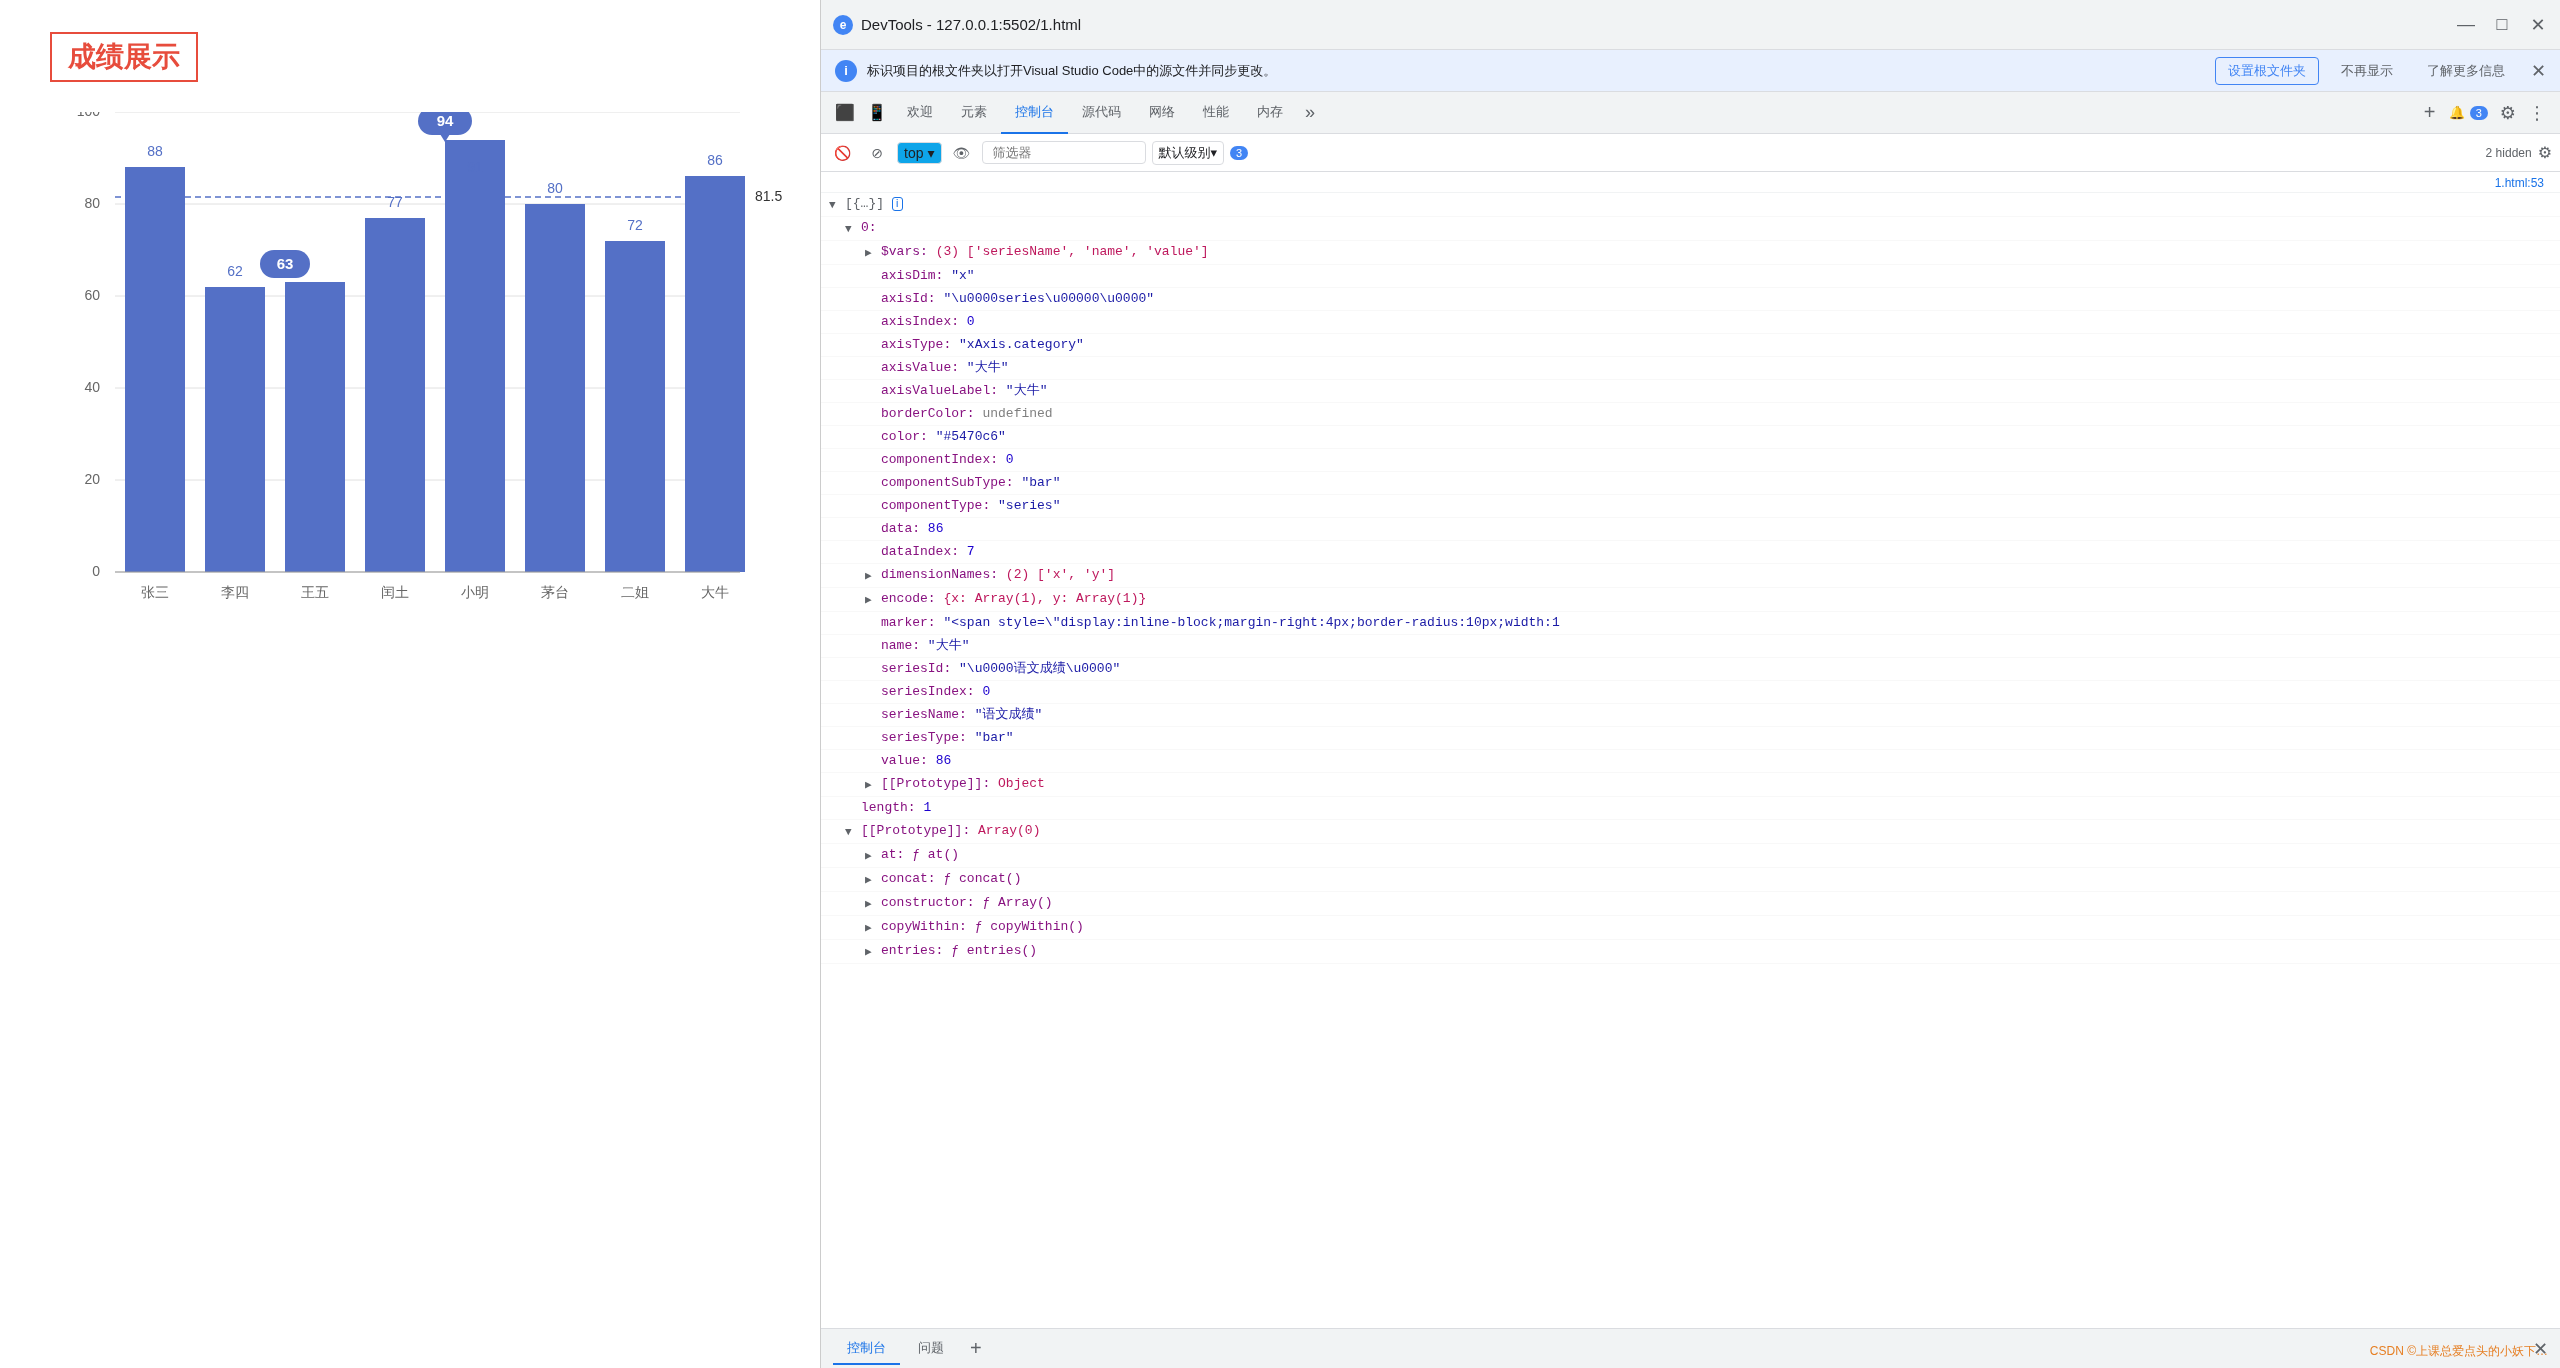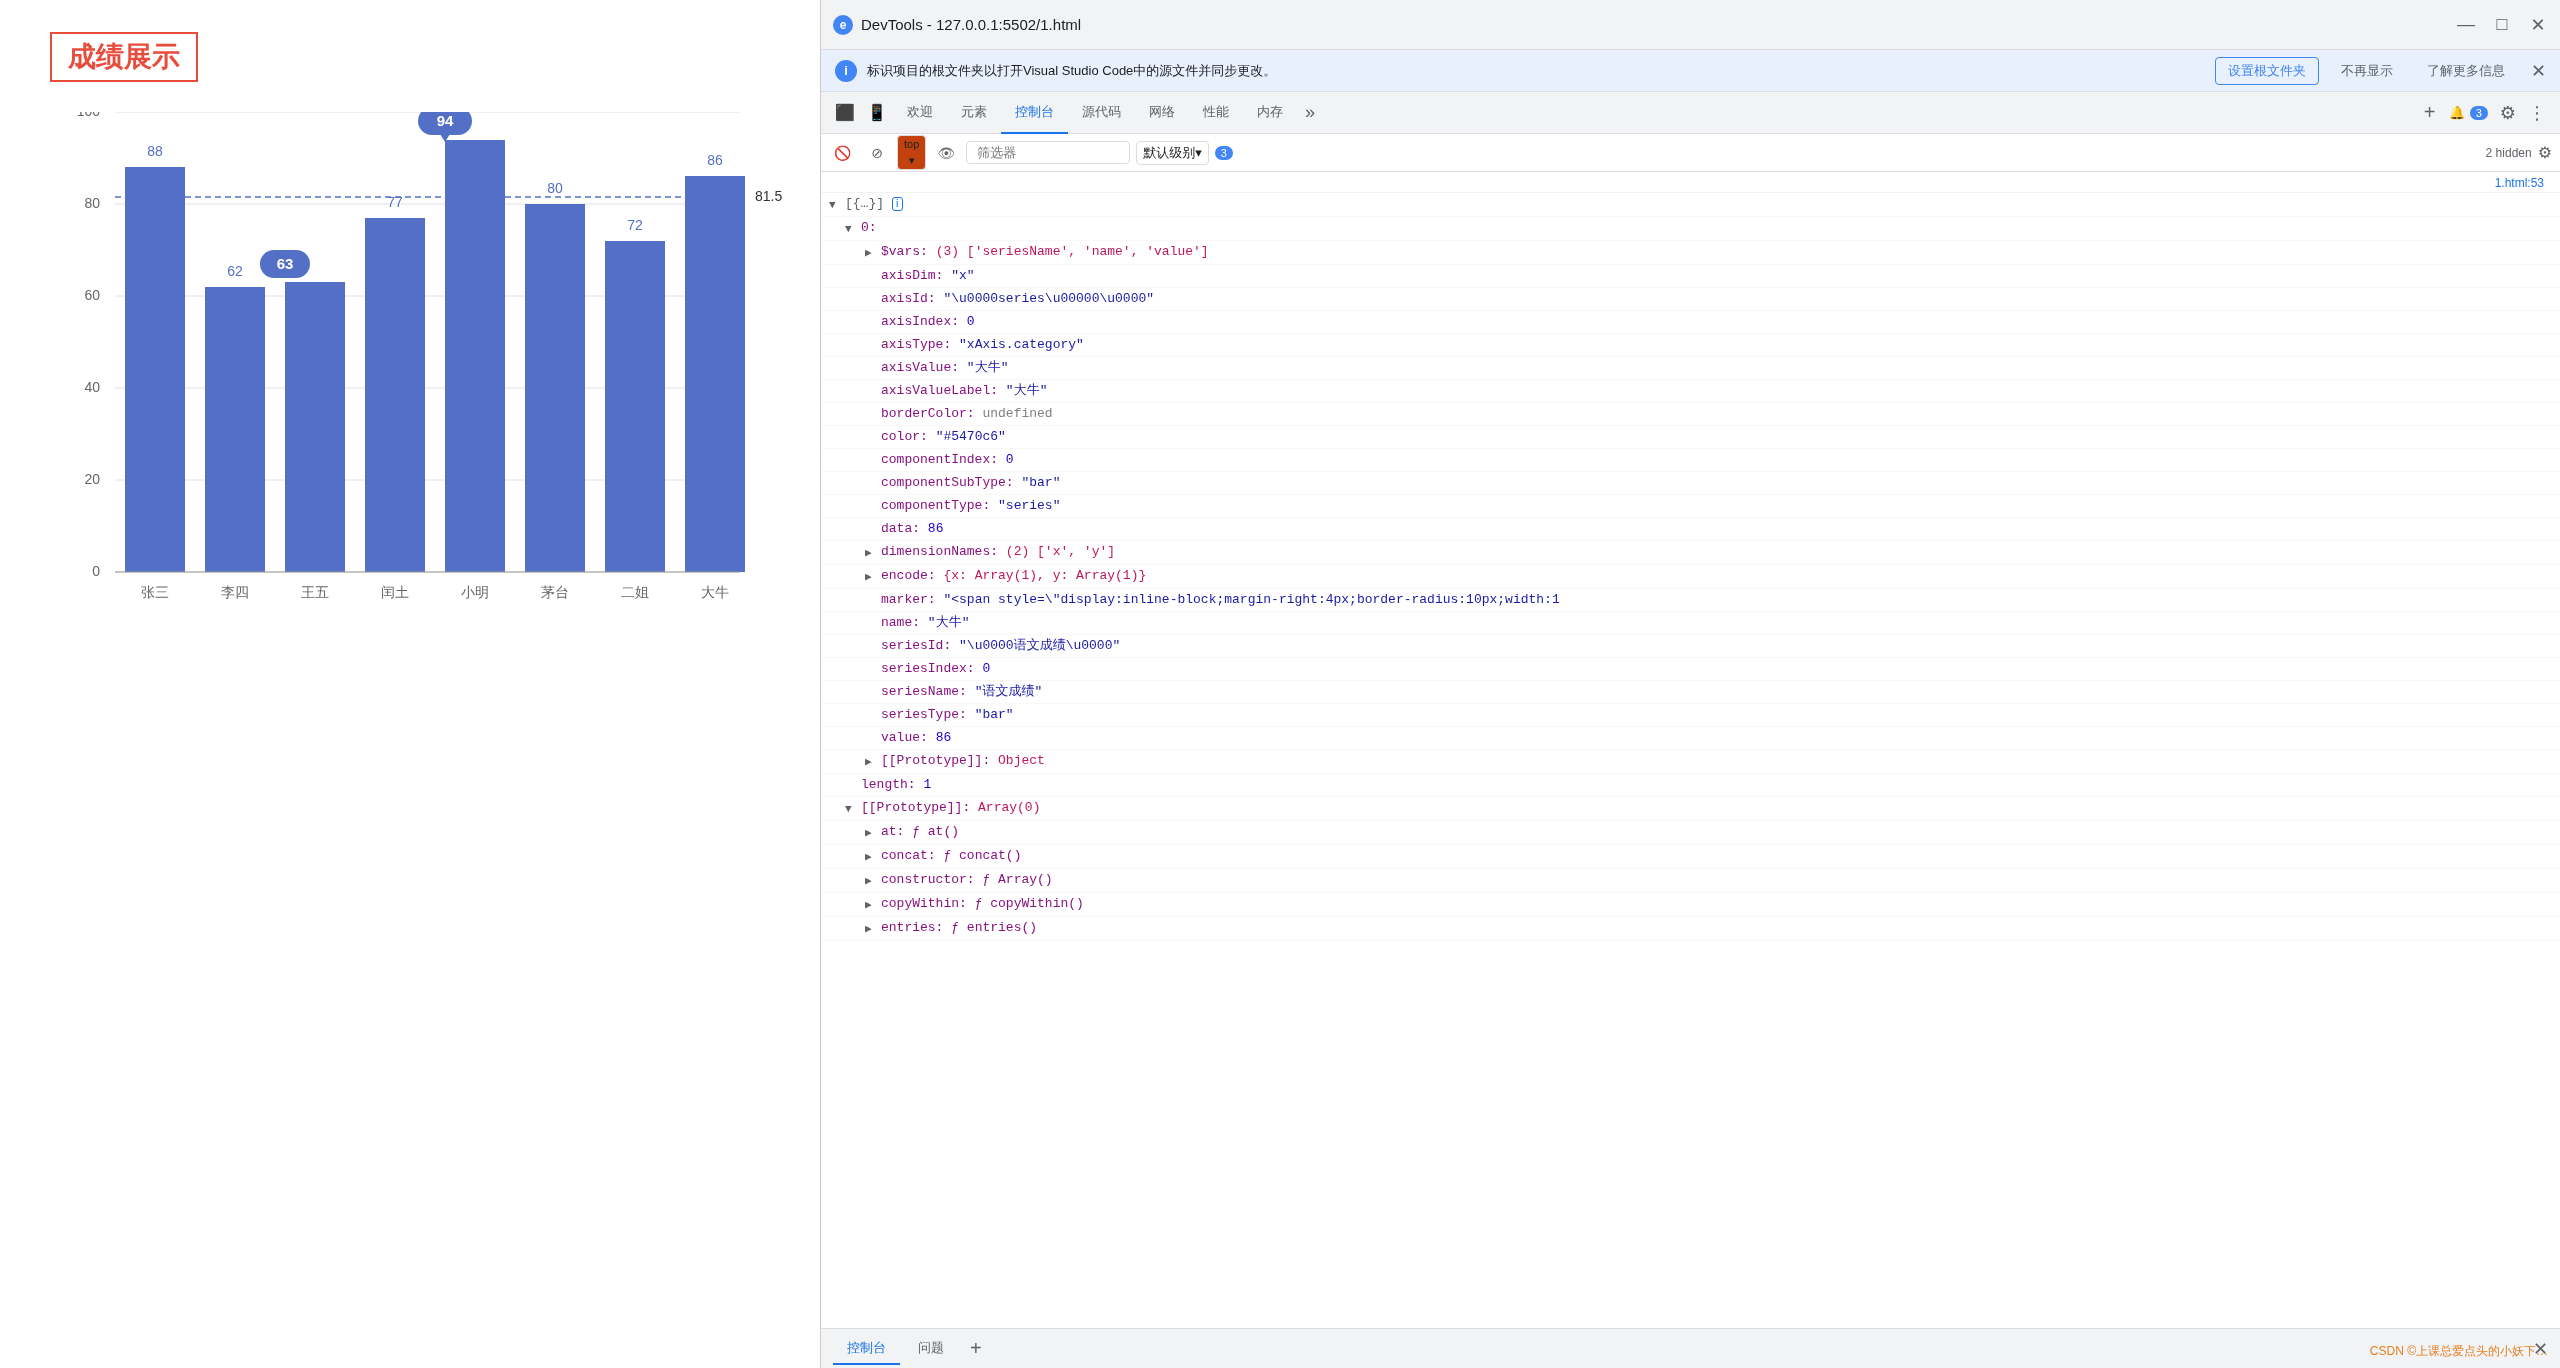--- a/index.html
+++ b/index.html
@@ -279,26 +279,25 @@
       background: transparent;
       border: none;
     }
 
     .top-selector {
       display: flex;
       align-items: center;
       border: 1px solid #dadce0;
       border-radius: 4px;
       padding: 2px 6px;
-      font-size: 11px;
+      font-size: 14px;
       color: #202124;
       cursor: pointer;
       gap: 4px;
-      background: #c2410c;
-      flex-direction: column;
+      background: #0ea5e9;
     }
 
     .filter-input {
       border: 1px solid #dadce0;
       border-radius: 4px;
       padding: 3px 10px;
       font-size: 13px;
       color: #202124;
       width: 164px;
       outline: none;
@@ -641,20 +640,24 @@
     <div class="console-line indent-2">
       <span class="expand-arrow empty"></span>
       <span><span class="key">componentType:</span> <span class="str-val">"series"</span></span>
     </div>
 
     <div class="console-line indent-2">
       <span class="expand-arrow empty"></span>
       <span><span class="key">data:</span> <span class="num-val">86</span></span>
     </div>
 
+    <div class="console-line indent-2">
+      <span class="expand-arrow empty"></span>
+      <span><span class="key">dataIndex:</span> <span class="num-val">7</span></span>
+    </div>
 
 
     <div class="console-line indent-2">
       <span class="expand-arrow collapsed"></span>
       <span><span class="key">dimensionNames:</span> <span class="obj-type">(2) ['x', 'y']</span></span>
     </div>
 
     <div class="console-line indent-2">
       <span class="expand-arrow collapsed"></span>
       <span><span class="key">encode:</span> <span class="obj-type">{x: Array(1), y: Array(1)}</span></span>

